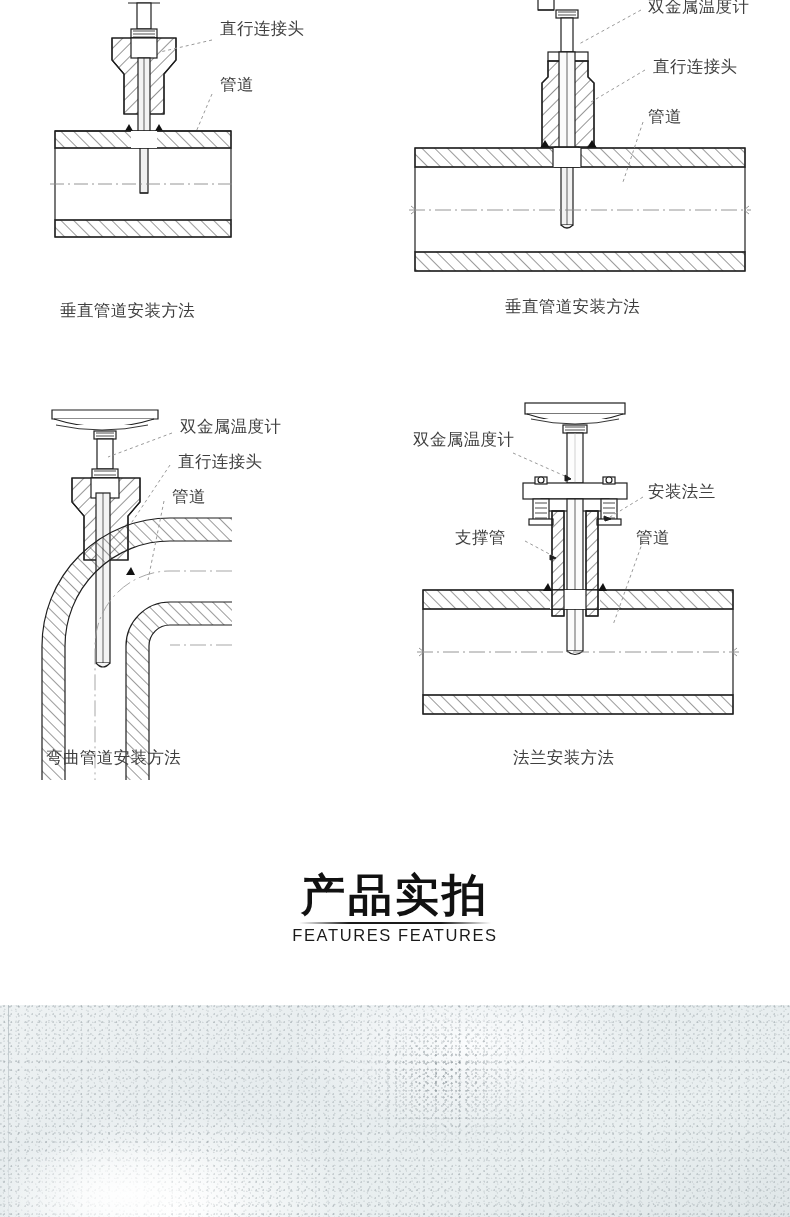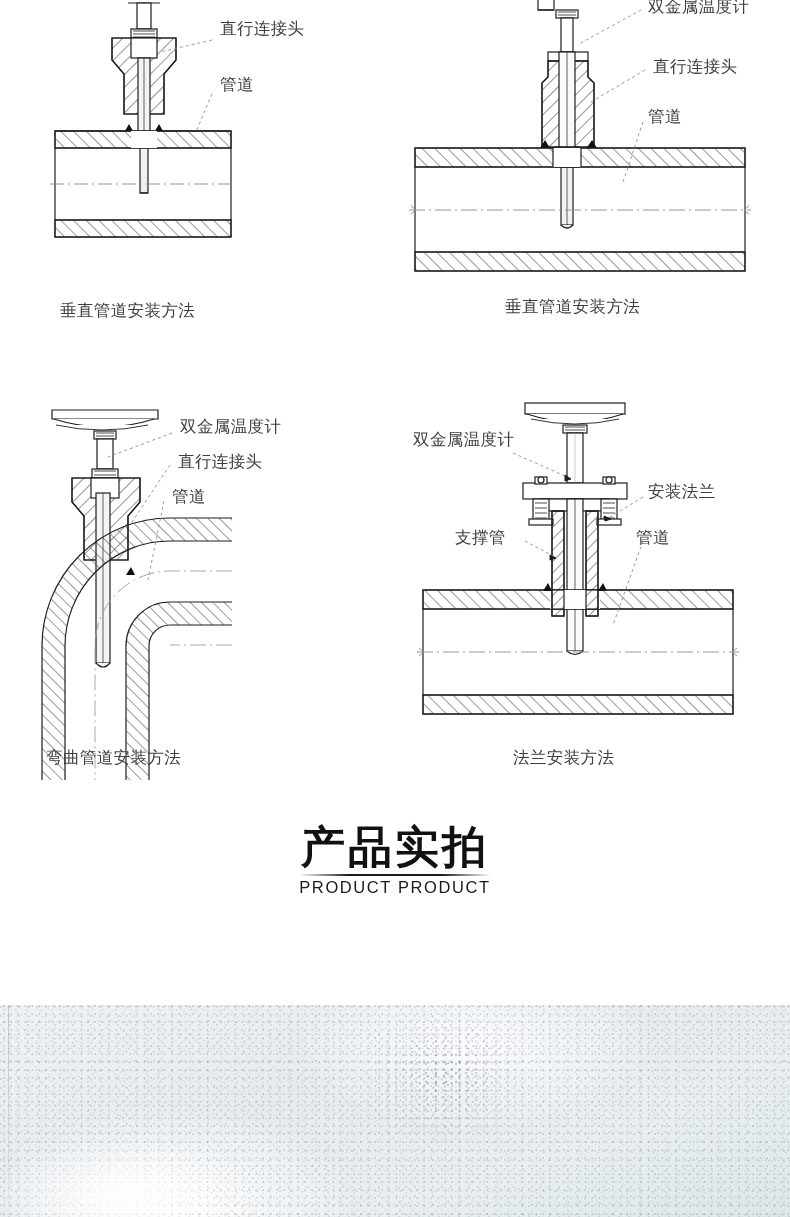--- a/index.html
+++ b/index.html
@@ -38,21 +38,21 @@
     font-size: 16.5px;
     fill: #3f3f3f;
     font-family: "DejaVu Sans", "Liberation Sans", sans-serif;
     letter-spacing: 0.4px;
   }
 
   
   .section-title {
     position: absolute;
     left: 0;
-    top: 824px;
+    top: 872px;
     width: 790px;
     text-align: center;
   }
   .st-cn {
     font-size: 44px;
     font-weight: 700;
     color: #111111;
     letter-spacing: 3px;
     line-height: 1.05;
     font-family: "DejaVu Sans", "Liberation Sans", sans-serif;
@@ -416,21 +416,21 @@
         <text class="lbl" x="241" y="198">管道</text>
 
         <text class="lbl" x="118" y="418" style="font-size:16.5px">法兰安装方法</text>
       </svg>
     </div>
   </div>
 
   <div class="section-title">
     <div class="st-cn">产品实拍</div>
     <div class="st-rule"></div>
-    <div class="st-en">PRODUCT PRODUCT</div>
+    <div class="st-en">FEATURES FEATURES</div>
   </div>
 
   <div class="photo">
     <div class="speckle"></div>
     <div class="denser"></div>
     <div class="soft-white"></div>
     <div class="seam-left"></div>
 
   </div>
 

